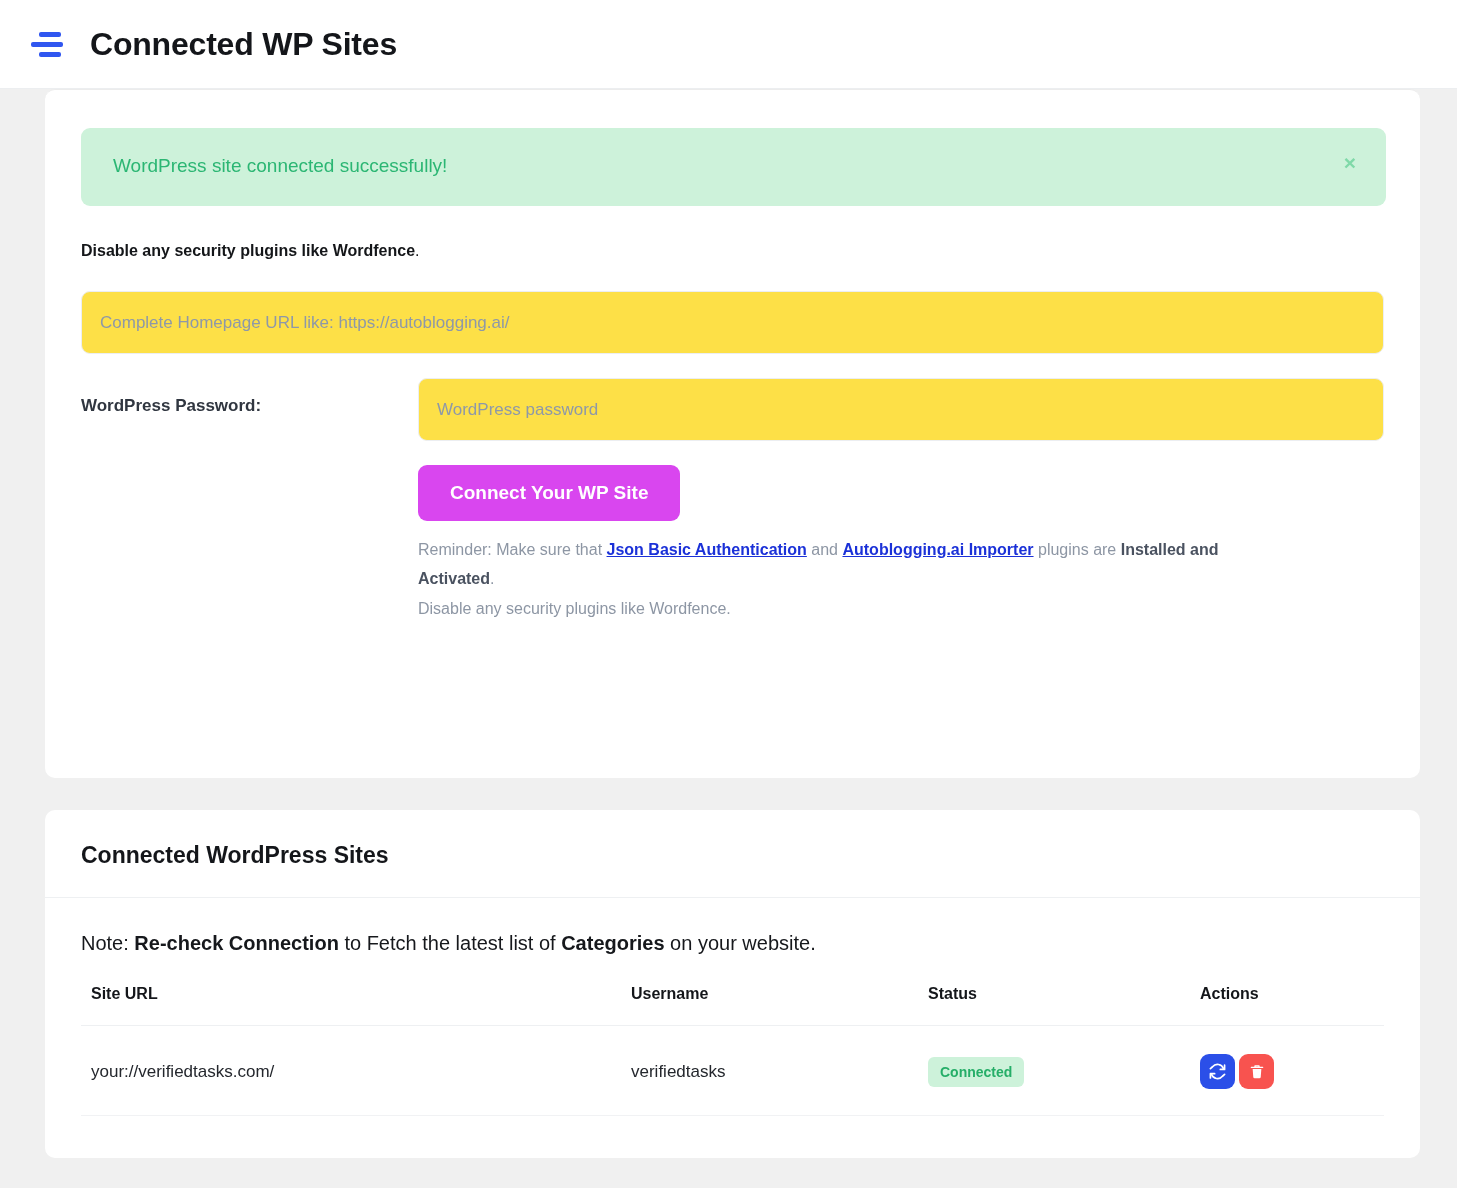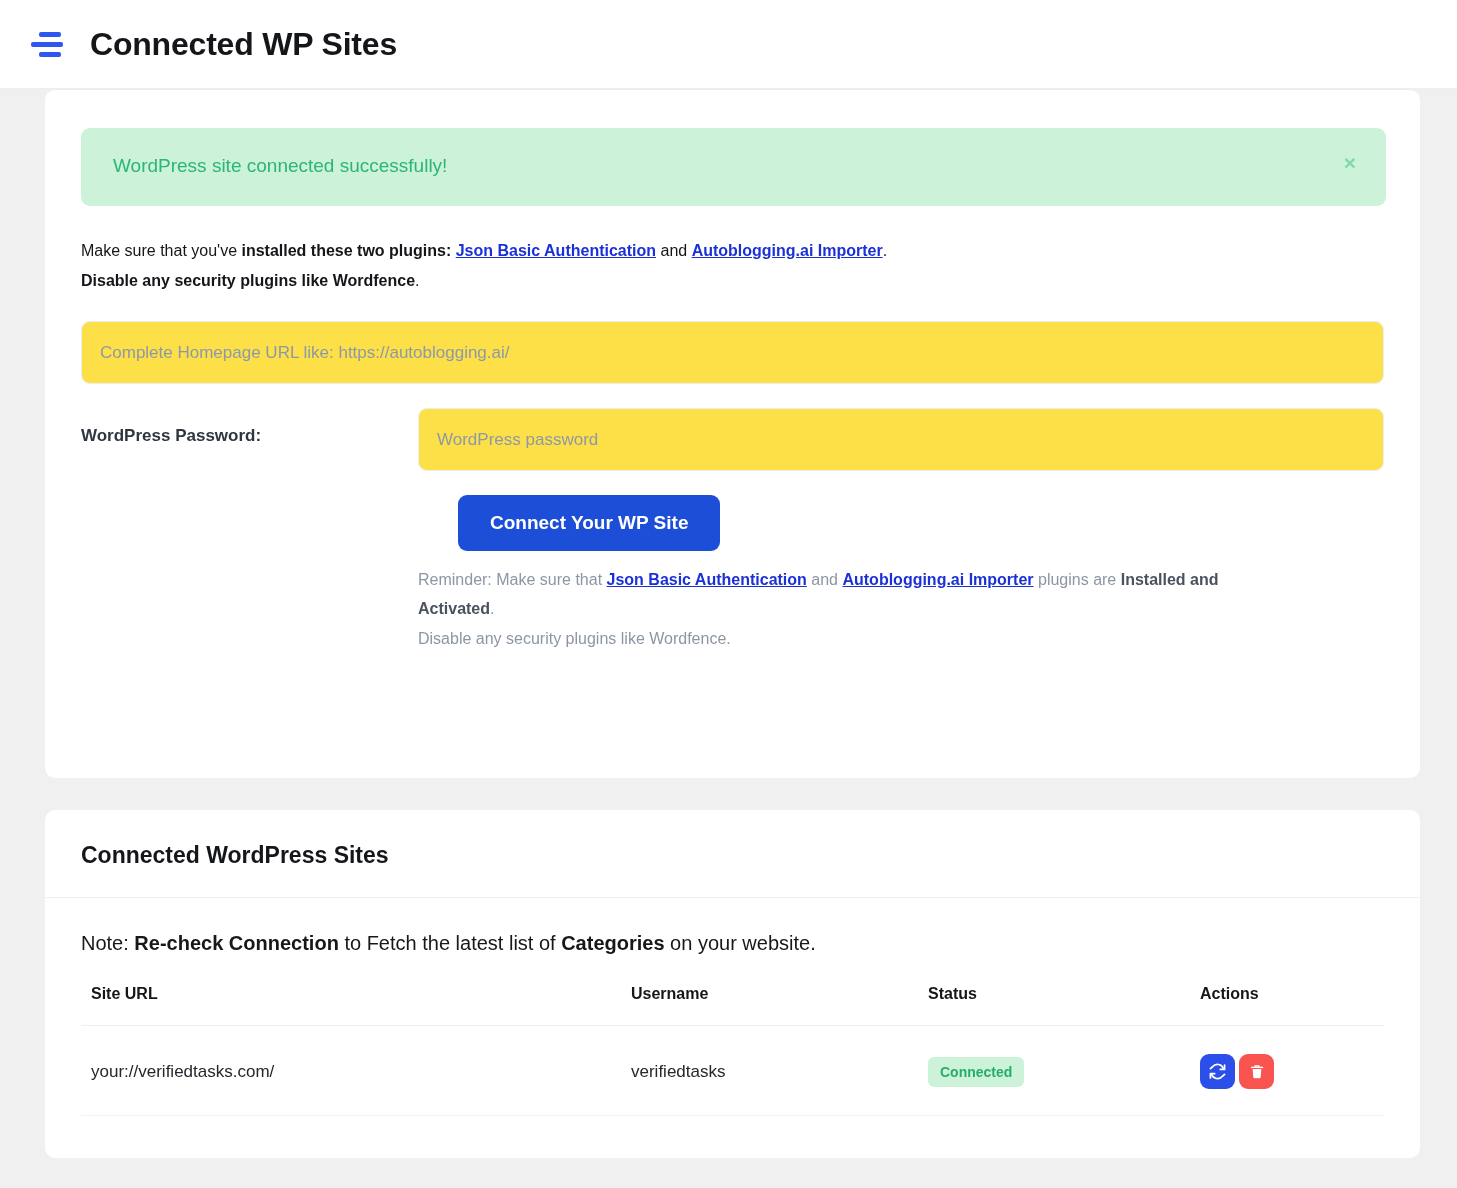--- a/index.html
+++ b/index.html
@@ -136,31 +136,30 @@
     background: #fde047;
     outline: none;
   }
   .field-input::placeholder { color: #8e98a8; }
 
   .btn-row { display: flex; margin-bottom: 0; }
   .btn-spacer { width: 337px; flex: none; }
   .btn-area { flex: 1; }
 
   .btn-primary {
-    background: #1d4ed8;
+    background: #d946ef;
     color: #ffffff;
     border: none;
     border-radius: 9px;
     font-size: 19px;
     font-weight: bold;
     padding: 0 32px;
     height: 56px;
     cursor: pointer;
     font-family: "Liberation Sans", sans-serif;
-    margin-left: 40px;
   }
 
   .reminder {
     margin-top: 14px;
     font-size: 16px;
     color: #8d96a4;
     line-height: 29px;
     max-width: 860px;
   }
   .reminder b { color: #4a5260; font-weight: bold; }
@@ -254,23 +253,20 @@
 <div class="content">
 
   <div class="card card-connect">
 
     <div class="alert">
       <div class="alert-text">WordPress site connected successfully!</div>
       <button class="alert-close">×</button>
     </div>
 
     <div class="instructions">
-      <div>
-        <span>Make sure that you've </span><b>installed these two plugins: </b><a class="lnk" href="#">Json Basic Authentication</a><span> and </span><a class="lnk" href="#">Autoblogging.ai Importer</a><span>.</span>
-      </div>
       <div>
         <b>Disable any security plugins like Wordfence</b><span>.</span>
       </div>
     </div>
 
     <div class="form">
 
       <div class="form-row">
         <div class="form-field">
           <input class="field-input" type="text" placeholder="Complete Homepage URL like: https://autoblogging.ai/" style="">

